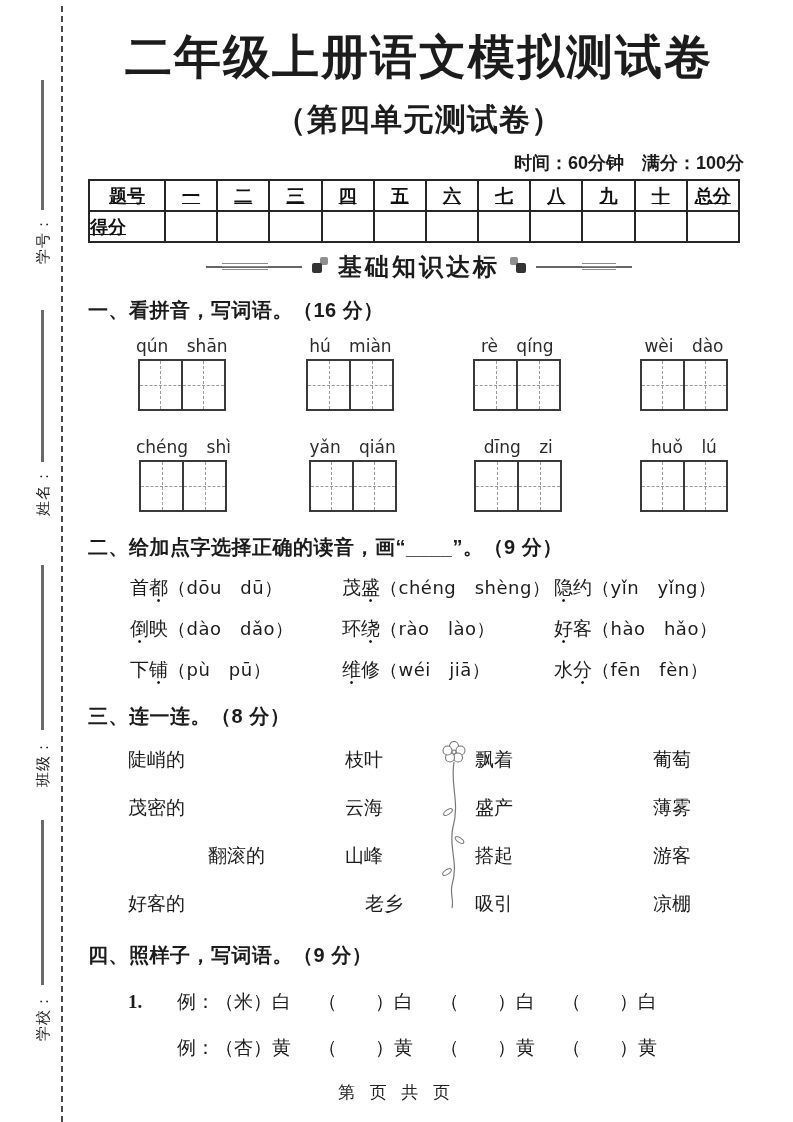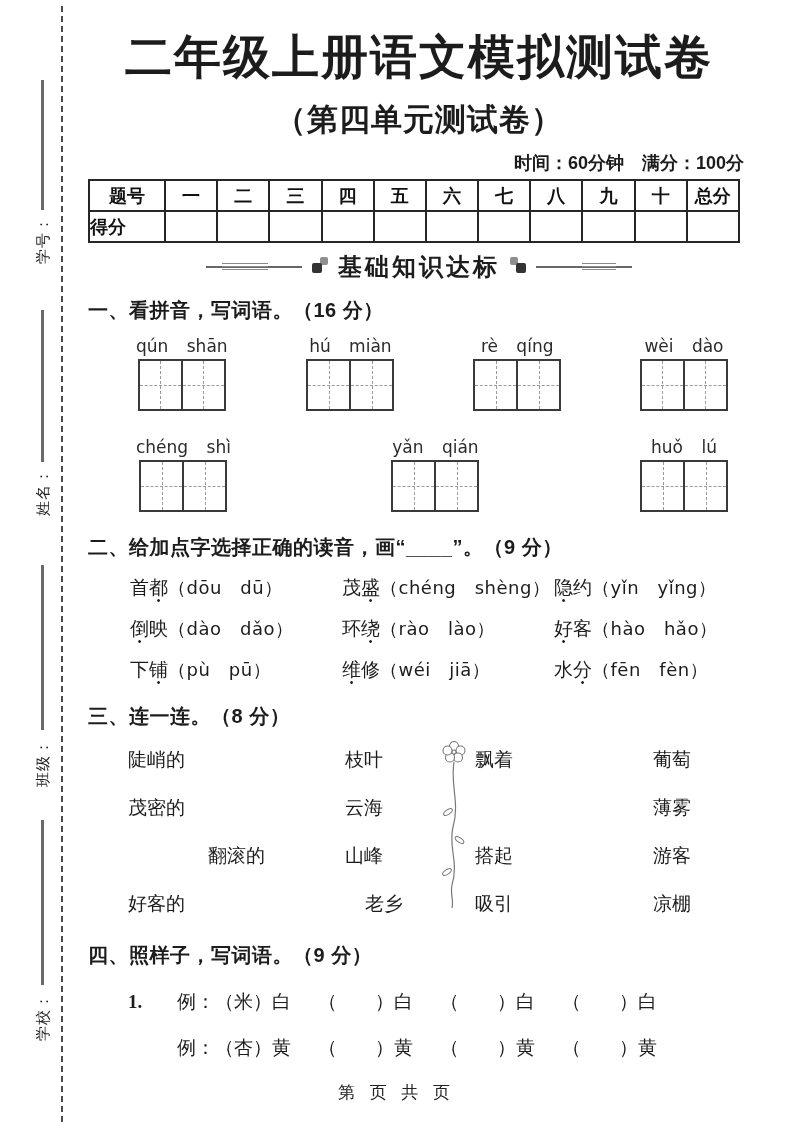--- a/index.html
+++ b/index.html
@@ -23,21 +23,21 @@
   .bl1 { top:230px; } .bl2 { top:482px; } .bl3 { top:753px; } .bl4 { top:1007px; }
   
   .content { position:absolute; left:88px; top:0; width:662px; }
   .title { margin-top:26px; text-align:center; font-size:47px; font-weight:bold; letter-spacing:2px; }
   .subtitle { margin-top:10px; text-align:center; font-size:31px; font-weight:bold; letter-spacing:1px; }
   .meta { margin-top:10px; text-align:right; padding-right:6px; font-size:18px; font-weight:bold; }
   
   table.score { border-collapse:collapse; width:652px; margin-top:4px; table-layout:fixed; }
   table.score td, table.score th {
     border:2px solid #262626; height:31px; 
-    font-size:18px; font-family:"Liberation Serif", serif; font-weight:bold; color:#111;
+    font-size:18px; font-family:"Liberation Serif", serif; font-weight:bold; color:#111;text-decoration:underline;
   }
   table.score .c0 { width:76px; }
   
   .banner { margin-top:8px; display:flex; align-items:center; justify-content:center; gap:9px; }
   .banner-title { font-size:24px; font-weight:bold; letter-spacing:3px; }
   .hatch { width:96px; height:12px; position:relative; }
   .hatch::before { content:''; position:absolute; top:5px; left:0; right:0; border-top:2px solid #666; }
   .hatch-l::after, .hatch-r::after {
     content:''; position:absolute; top:2px; width:46px; height:9px;
     background:repeating-linear-gradient(to bottom,#8a8a8a 0 1px,transparent 1px 3px);
@@ -186,20 +186,27 @@
         </div>
     </div>
     <div class="py-group">
       <div class="py-label">yǎn qián</div>
       <div class="wbox">
           <div class="wcell"></div>
           <div class="wcell"></div>
         </div>
     </div>
     <div class="py-group">
+      <div class="py-label">dīng zi</div>
+      <div class="wbox">
+          <div class="wcell"></div>
+          <div class="wcell"></div>
+        </div>
+    </div>
+    <div class="py-group">
       <div class="py-label">huǒ lú</div>
       <div class="wbox">
           <div class="wcell"></div>
           <div class="wcell"></div>
         </div>
     </div>
   </div>
 
   <div class="qhead" style="margin-top:22px;">二、给加点字选择正确的读音，画“____”。（9 分）</div>
   <div class="s2-grid">
@@ -215,20 +222,21 @@
   </div>
 
   <div class="qhead" style="margin-top:20px;">三、连一连。（8 分）</div>
   <div class="s3-grid">
     <div class="s3-word" style="grid-row:1;grid-column:1;">陡峭的</div>
     <div class="s3-word" style="grid-row:1;grid-column:2;">枝叶</div>
     <div class="s3-word" style="grid-row:1;grid-column:4;">飘着</div>
     <div class="s3-word" style="grid-row:1;grid-column:5;">葡萄</div>
     <div class="s3-word" style="grid-row:2;grid-column:1;">茂密的</div>
     <div class="s3-word" style="grid-row:2;grid-column:2;">云海</div>
+    <div class="s3-word" style="grid-row:2;grid-column:4;">盛产</div>
     <div class="s3-word" style="grid-row:2;grid-column:5;">薄雾</div>
     <div class="s3-word" style="grid-row:3;grid-column:1;text-align:center;">翻滚的</div>
     <div class="s3-word" style="grid-row:3;grid-column:2;">山峰</div>
     <div class="s3-word" style="grid-row:3;grid-column:4;">搭起</div>
     <div class="s3-word" style="grid-row:3;grid-column:5;">游客</div>
     <div class="s3-word" style="grid-row:4;grid-column:1;">好客的</div>
     <div class="s3-word" style="grid-row:4;grid-column:2;margin-left:20px;">老乡</div>
     <div class="s3-word" style="grid-row:4;grid-column:4;">吸引</div>
     <div class="s3-word" style="grid-row:4;grid-column:5;">凉棚</div>
     <div class="vine-wrap">

